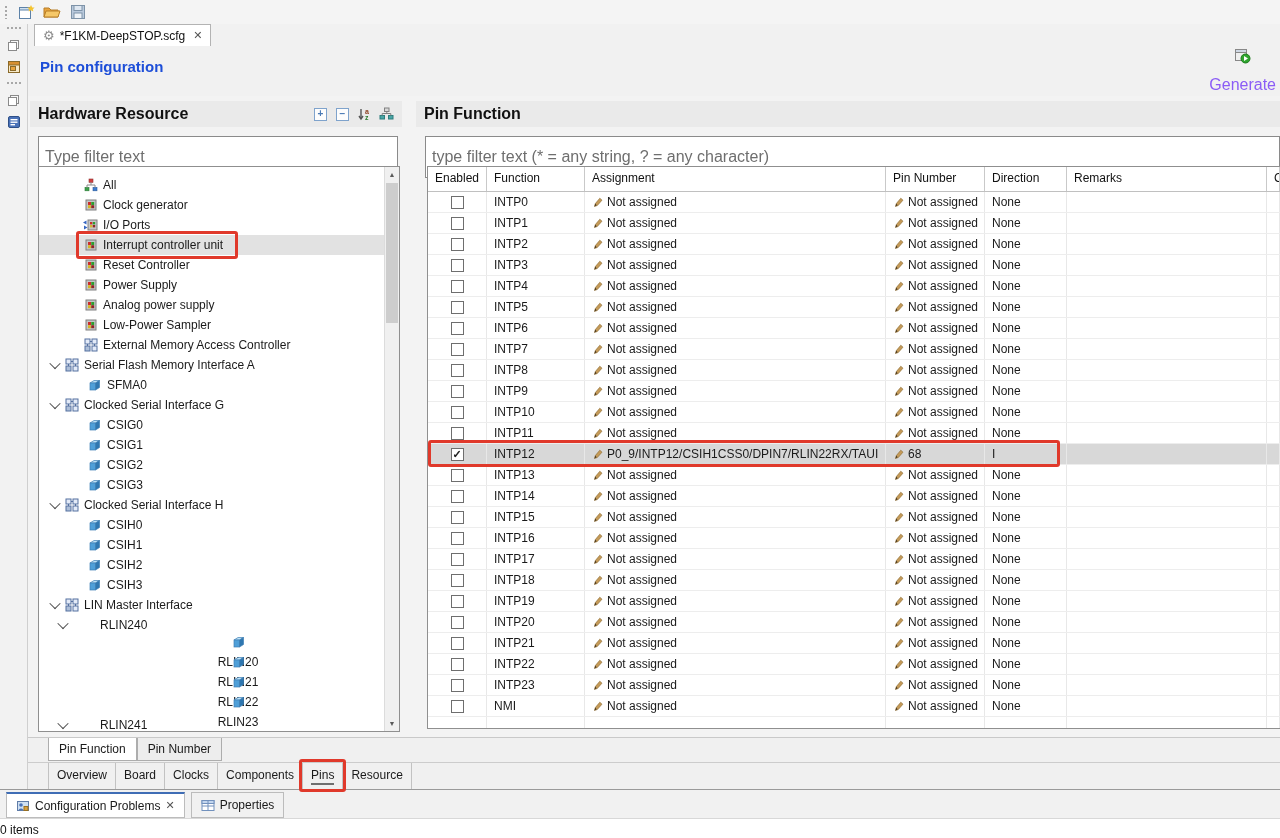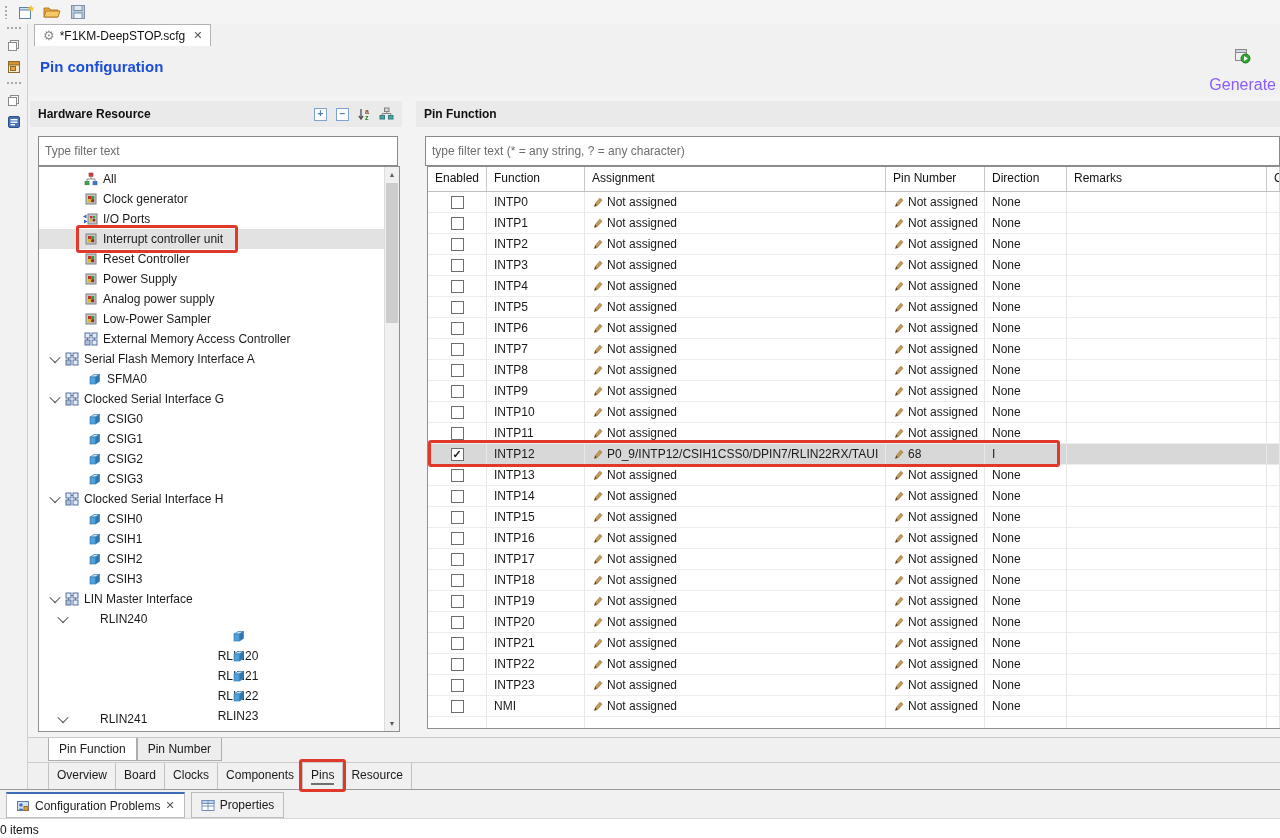--- a/index.html
+++ b/index.html
@@ -22,31 +22,31 @@
   .tclose{font-size:11px;color:#555;margin-left:3px;cursor:pointer;}
   #edheader{position:absolute;left:0;top:22px;right:0;height:50px;background:#f1f1f1;}
   #pagetitle{position:absolute;left:12px;top:12px;font-size:15px;font-weight:bold;color:#1d4ed8;}
   #generate{position:absolute;right:4px;top:2px;text-align:center;cursor:pointer;}
   #generate .glabel{font-size:16px;color:#8b5cf6;margin-top:9px;}
   
   #content{position:absolute;left:0;top:72px;right:0;height:641px;background:#f3f3f3;}
   .band{position:absolute;height:26px;background:#eaeaea;display:flex;align-items:center;box-sizing:border-box;}
   #hwband{left:2px;top:5px;width:372px;}
   #pfband{left:388px;top:5px;right:0;}
-  .bandtitle{font-weight:bold;font-size:12px;color:#111;padding-left:8px;flex:0 0 auto;}
+  .bandtitle{font-weight:bold;font-size:16px;color:#111;padding-left:8px;flex:0 0 auto;}
   #hwband .bandicons{margin-left:auto;display:flex;gap:7px;padding-right:8px;}
   .bicon{width:15px;height:15px;display:flex;align-items:center;justify-content:center;cursor:pointer;}
   .sqico{width:11px;height:11px;border:1px solid #7fa3cc;background:#fdfdfd;color:#4a7ab5;font-size:10px;line-height:10px;text-align:center;font-weight:bold;}
-  .filter{position:absolute;height:23px;border:1px solid #8a8a8a;background:#fff;font-family:"Liberation Sans",sans-serif;font-size:12px;color:#222;padding:14px 6px;box-sizing:border-box;outline:none;}
+  .filter{position:absolute;height:23px;border:1px solid #8a8a8a;background:#fff;font-family:"Liberation Sans",sans-serif;font-size:16px;color:#222;padding:20px 6px;box-sizing:border-box;outline:none;}
   .filter::placeholder{color:#6e6e6e;opacity:1;}
   #hwfilter{left:10px;top:40px;width:360px;}
   #pffilter{left:397px;top:40px;right:0;}
   
   #tree{position:absolute;left:10px;top:70px;width:362px;height:566px;background:#fff;border:1px solid #8f8f8f;box-sizing:border-box;overflow:hidden;}
-  #treeitems{position:absolute;left:0;top:2px;right:15px;}
+  #treeitems{position:absolute;left:0;top:8px;right:15px;}
   .trow-t{position:relative;display:flex;align-items:center;gap:5px;height:20px;white-space:nowrap;cursor:pointer;box-sizing:border-box;}
   .trow-t.tsel{background:#e2e2e2;}
   .tlabel{font-size:12px;color:#1a1a1a;}
   .chev{width:7px;height:7px;border-right:1.6px solid #4d4d4d;border-bottom:1.6px solid #4d4d4d;transform:rotate(45deg) translate(-1px,-1px);flex:0 0 auto;}
   .ticon{width:15px;height:15px;display:flex;align-items:center;justify-content:center;flex:0 0 auto;}
   .exp0{padding-left:12px;} .leaf0{padding-left:44px;} .leaf1{padding-left:48px;} .leaf2{padding-left:53px;flex-direction:column;} .exp1{padding-left:20px;}
   .exp1 .tlabel{margin-left:28px;}
   #treescroll{position:absolute;right:0;top:0;width:15px;height:100%;background:#f0f0f0;border-left:1px solid #dcdcdc;box-sizing:border-box;}
   .sarrow{position:absolute;left:0;width:14px;height:15px;display:flex;align-items:center;justify-content:center;font-size:7px;color:#5a5a5a;cursor:pointer;}
   #sthumb{position:absolute;left:1px;top:16px;width:12px;height:140px;background:#cdcdcd;cursor:pointer;}

